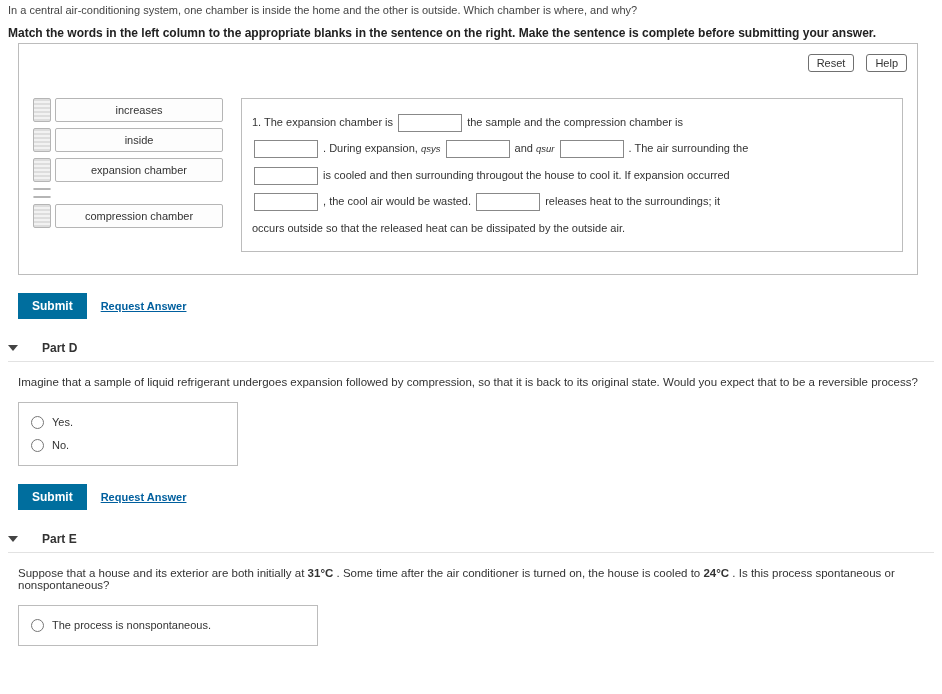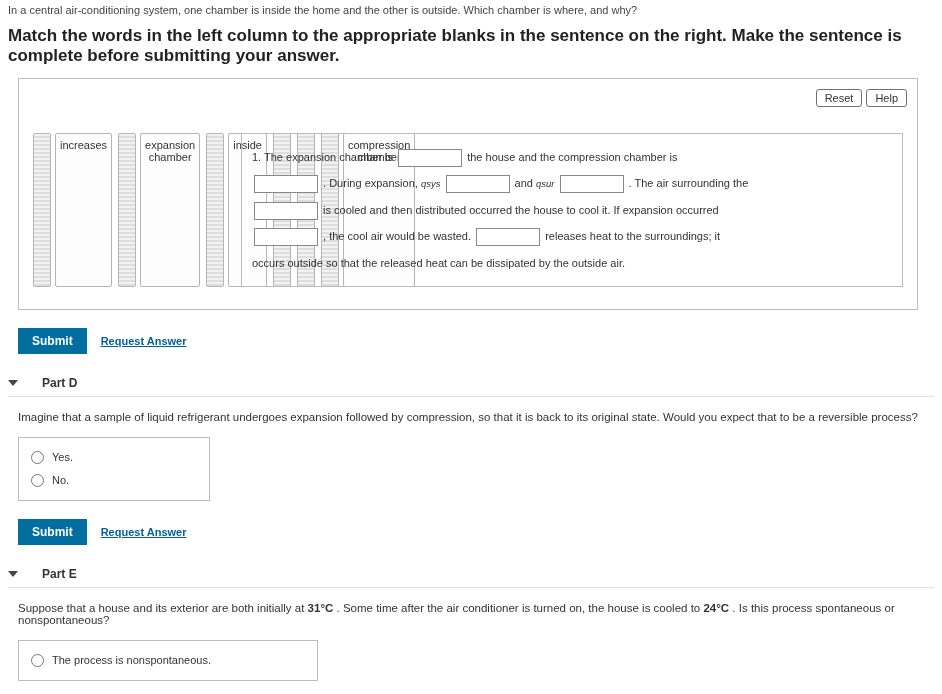--- a/index.html
+++ b/index.html
@@ -5,41 +5,41 @@
     * { box-sizing: border-box; margin: 0; padding: 0; }
     body {
       font-family: Arial, Helvetica, sans-serif;
       font-size: 11px;
       color: #333;
       background: #fff;
       padding: 4px 8px;
       width: 942px;
     }
     .top-fragment { font-size: 11px; color: #444; margin-bottom: 10px; }
-    .instruction { font-size: 17px; color: #222; font-weight: bold; margin-bottom: 12px; }
+    .instruction { font-size: 12px; color: #222; font-weight: bold; margin-bottom: 3px; }
     .match-box {
       border: 1px solid #bcbcbc;
       padding: 14px 14px 22px 14px;
       position: relative;
       margin-left: 10px;
       width: 900px;
       min-height: 230px;
     }
-    .reset-help { position: absolute; top: 10px; right: 10px; display: flex; gap: 4px; align-items: flex-end; }
+    .reset-help { position: absolute; top: 10px; right: 10px; display: flex; gap: 12px; align-items: flex-end; }
     .btn-small {
       border: 1px solid #707070;
       background: #fff;
       color: #333;
       font-size: 11px;
       padding: 2px 8px;
       border-radius: 3px;
       cursor: pointer;
     }
     .match-columns { display: flex; gap: 18px; margin-top: 40px; }
-    .term-col { display: flex; flex-direction: row; gap: 6px; width: 190px; }
+    .term-col { display: flex; flex-direction: column; gap: 6px; width: 190px; }
     .term-row { display: flex; gap: 4px; align-items: stretch; }
     .grip {
       width: 18px;
       border: 1px solid #b5b5b5;
       background: repeating-linear-gradient(0deg, #ddd, #ddd 2px, #f2f2f2 2px, #f2f2f2 4px);
       border-radius: 2px;
     }
     .term {
       flex: 1;
       border: 1px solid #b5b5b5;
@@ -87,21 +87,21 @@
     }
     .caret {
       width: 0; height: 0; border-left: 5px solid transparent; border-right: 5px solid transparent;
       border-top: 6px solid #444;
     }
     .body-text { font-size: 11.5px; color: #333; margin: 10px 0 14px 10px; }
     .choice-box {
       border: 1px solid #bcbcbc;
       margin-left: 10px;
       padding: 8px 12px;
-      width: 192px;
+      width: 220px;
     }
     .choice-box.wide { width: 300px; }
     .choice-row { display: flex; align-items: center; gap: 8px; padding: 5px 0; font-size: 11px; }
     .choice-row input { cursor: pointer; }
   </style>
 </head>
 <body>
 
 <div class="top-fragment">In a central air-conditioning system, one chamber is inside the home and the other is outside. Which chamber is where, and why?</div>
 <div class="instruction">Match the words in the left column to the appropriate blanks in the sentence on the right. Make the sentence is complete before submitting your answer.</div>
@@ -112,51 +112,51 @@
     <button class="btn-small">Help</button>
   </div>
   <div class="match-columns">
     <div class="term-col">
       <div class="term-row">
           <div class="grip"></div>
           <div class="term">increases</div>
         </div>
       <div class="term-row">
           <div class="grip"></div>
+          <div class="term">inside</div>
+        </div>
+      <div class="term-row">
+          <div class="grip"></div>
           <div class="term">expansion chamber</div>
-        </div>
-      <div class="term-row">
-          <div class="grip"></div>
-          <div class="term">inside</div>
         </div>
       <div class="term-row">
           <div class="grip"></div>
         </div>
       <div class="term-row">
           <div class="grip"></div>
         </div>
       <div class="term-row">
           <div class="grip"></div>
           <div class="term">compression chamber</div>
         </div>
     </div>
     <div class="sentence-box">
       <span>1. The expansion chamber is</span>
       <span class="blank"></span>
-      <span>the house and the compression chamber is</span><br>
+      <span>the sample and the compression chamber is</span><br>
       <span class="blank"></span>
       <span>. During expansion, </span>
       <span class="sub">qsys</span>
       <span class="blank"></span>
       <span>and </span>
       <span class="sub">qsur</span>
       <span class="blank"></span>
       <span>. The air surrounding the</span><br>
       <span class="blank"></span>
-      <span>is cooled and then distributed occurred the house to cool it. If expansion occurred</span><br>
+      <span>is cooled and then surrounding througout the house to cool it. If expansion occurred</span><br>
       <span class="blank"></span>
       <span>, the cool air would be wasted.</span>
       <span class="blank"></span>
       <span>releases heat to the surroundings; it</span><br>
       <span>occurs outside so that the released heat can be dissipated by the outside air.</span>
     </div>
   </div>
 </div>
 
 <div class="submit-row">

